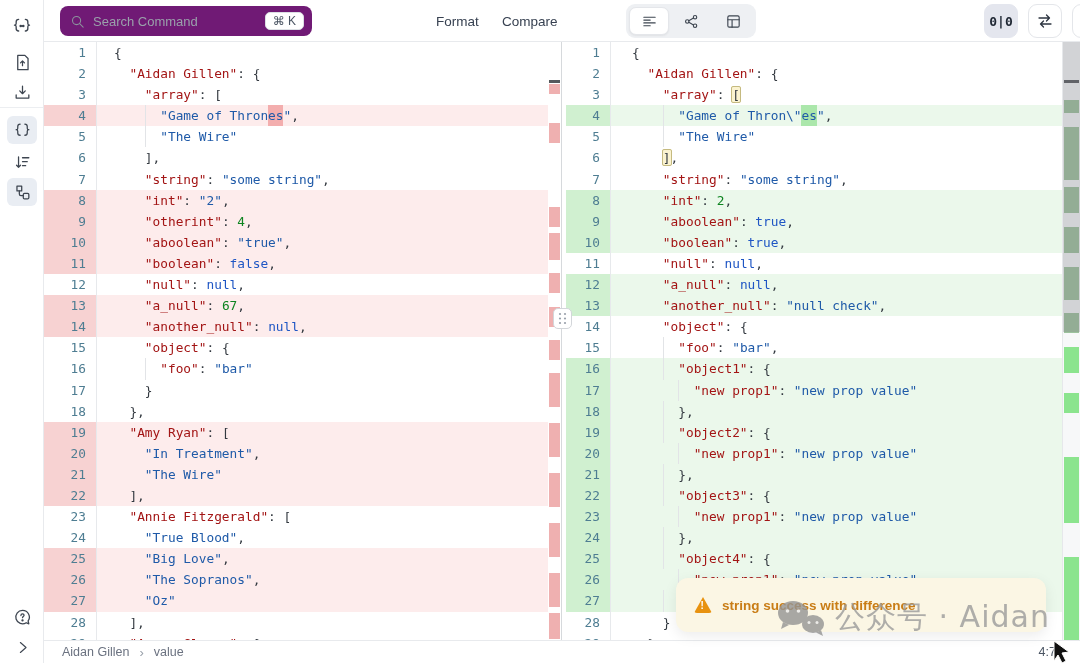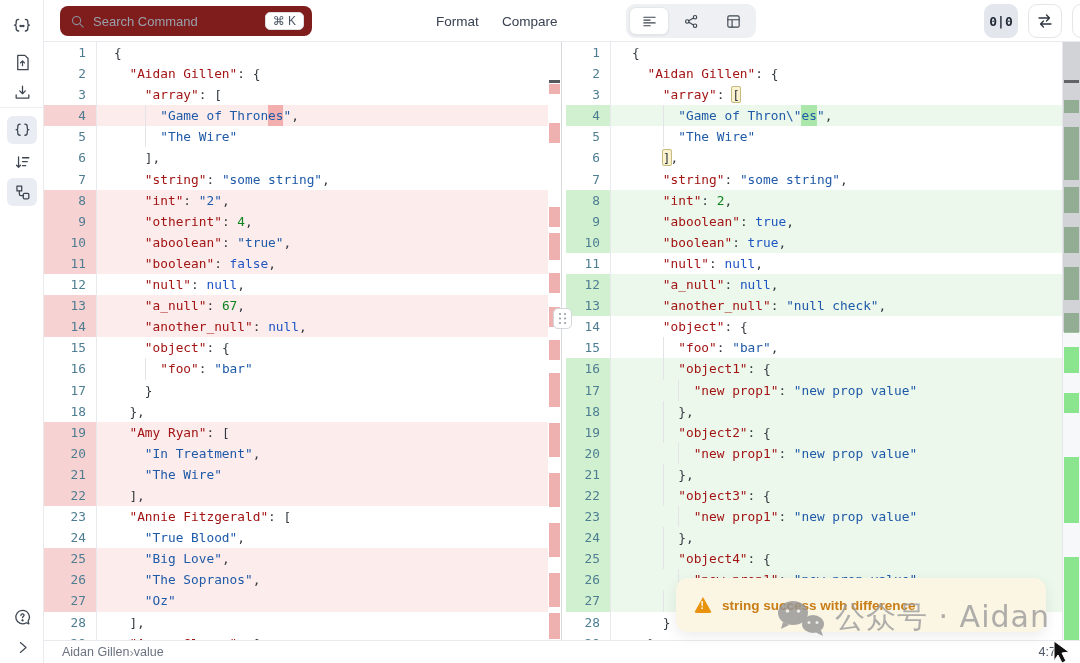--- a/index.html
+++ b/index.html
@@ -12,21 +12,21 @@
     border-right:1px solid #e8eaed; z-index:30; }
   .sb-btn { position:absolute; left:7px; width:30px; height:28px; display:flex;
     align-items:center; justify-content:center; border-radius:6px; color:#3d4550; }
   .sb-btn svg { stroke:#3d4550; fill:none; stroke-width:1.6; stroke-linecap:round; stroke-linejoin:round; }
   .sb-btn.active { background:#e9edf3; }
   .sb-divider { position:absolute; left:0; right:0; top:107px; height:1px; background:#eceef1; }
 
   
   .toolbar { position:absolute; left:44px; right:0; top:0; height:42px; background:#fff;
     border-bottom:1px solid #e8eaed; z-index:25; }
-  .searchbox { position:absolute; left:16px; top:6px; width:252px; height:30px; background:#7f1d1d;
+  .searchbox { position:absolute; left:16px; top:6px; width:252px; height:30px; background:#701a75;
     border-radius:8px; display:flex; align-items:center; padding:0 8px 0 10px; }
   .searchbox svg { stroke:#8b929c; fill:none; stroke-width:1.7; stroke-linecap:round; }
   .search-ph { flex:1; margin-left:8px; font-size:13px; color:#9aa1ab; }
   .kbd { background:#fff; border:1px solid #dcdfe4; border-radius:5px; padding:1px 7px;
     font-size:12px; color:#4b5563; }
   .txt-btn { position:absolute; top:0; height:42px; display:flex; align-items:center;
     font-size:13.5px; color:#374151; cursor:default; }
   #btn-format { left:392px; } #btn-unescape { left:458px; }
   .segmented { position:absolute; left:582px; top:4px; height:34px; background:#eef0f3;
     border-radius:9px; display:flex; align-items:center; padding:3px; gap:2px; }
@@ -74,21 +74,21 @@
   .rthumb { position:absolute; left:0; right:0; background:rgba(125,127,133,.30); }
 
   
   .grip { position:absolute; left:553px; top:308px; width:19px; height:21px; background:#fff;
     border:1px solid #d3d6da; border-radius:5px; z-index:35; display:flex; align-items:center; justify-content:center; }
 
   
   .statusbar { position:absolute; left:44px; right:0; bottom:0; height:23px; background:#fff;
     border-top:1px solid #e8eaed; z-index:40; display:flex; align-items:center;
     font-size:12.5px; color:#6b7280; }
-  .crumb { margin-left:18px; display:flex; align-items:center; }
+  .crumb { margin-left:18px; display:flex; align-items:center; gap:10px; }
   .crumb .sep { color:#9aa1ab; font-size:13px; }
   .cursor-pos { position:absolute; right:24px; color:#4b5563; }
 
   
   .toast { position:absolute; left:676px; top:578px; width:370px; height:54px; background:#fbf6e4;
     border-radius:12px; box-shadow:0 4px 14px rgba(0,0,0,.08); z-index:50;
     display:flex; align-items:center; padding:0 18px; gap:10px; }
   .warn-tri { width:0; height:0; border-left:9px solid transparent; border-right:9px solid transparent;
     border-bottom:16px solid #e8920f; position:relative; border-radius:3px; }
   .warn-tri:after { content:"!"; position:absolute; left:-2.5px; top:3px; color:#fff;

